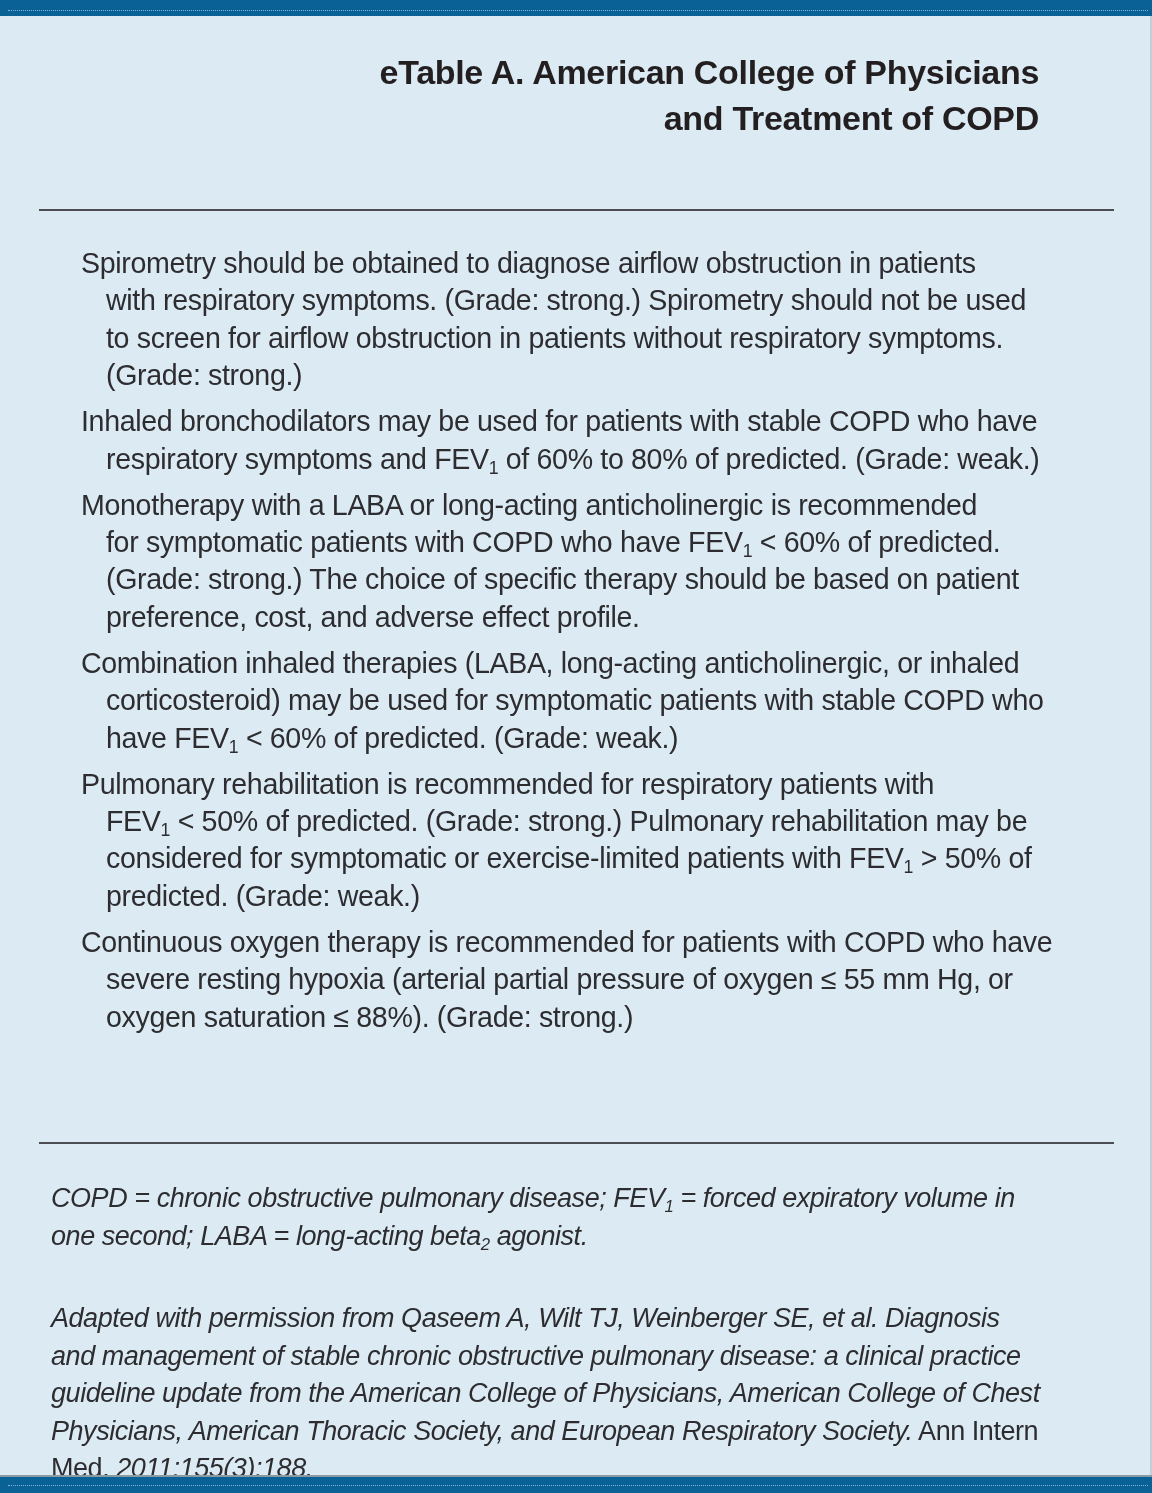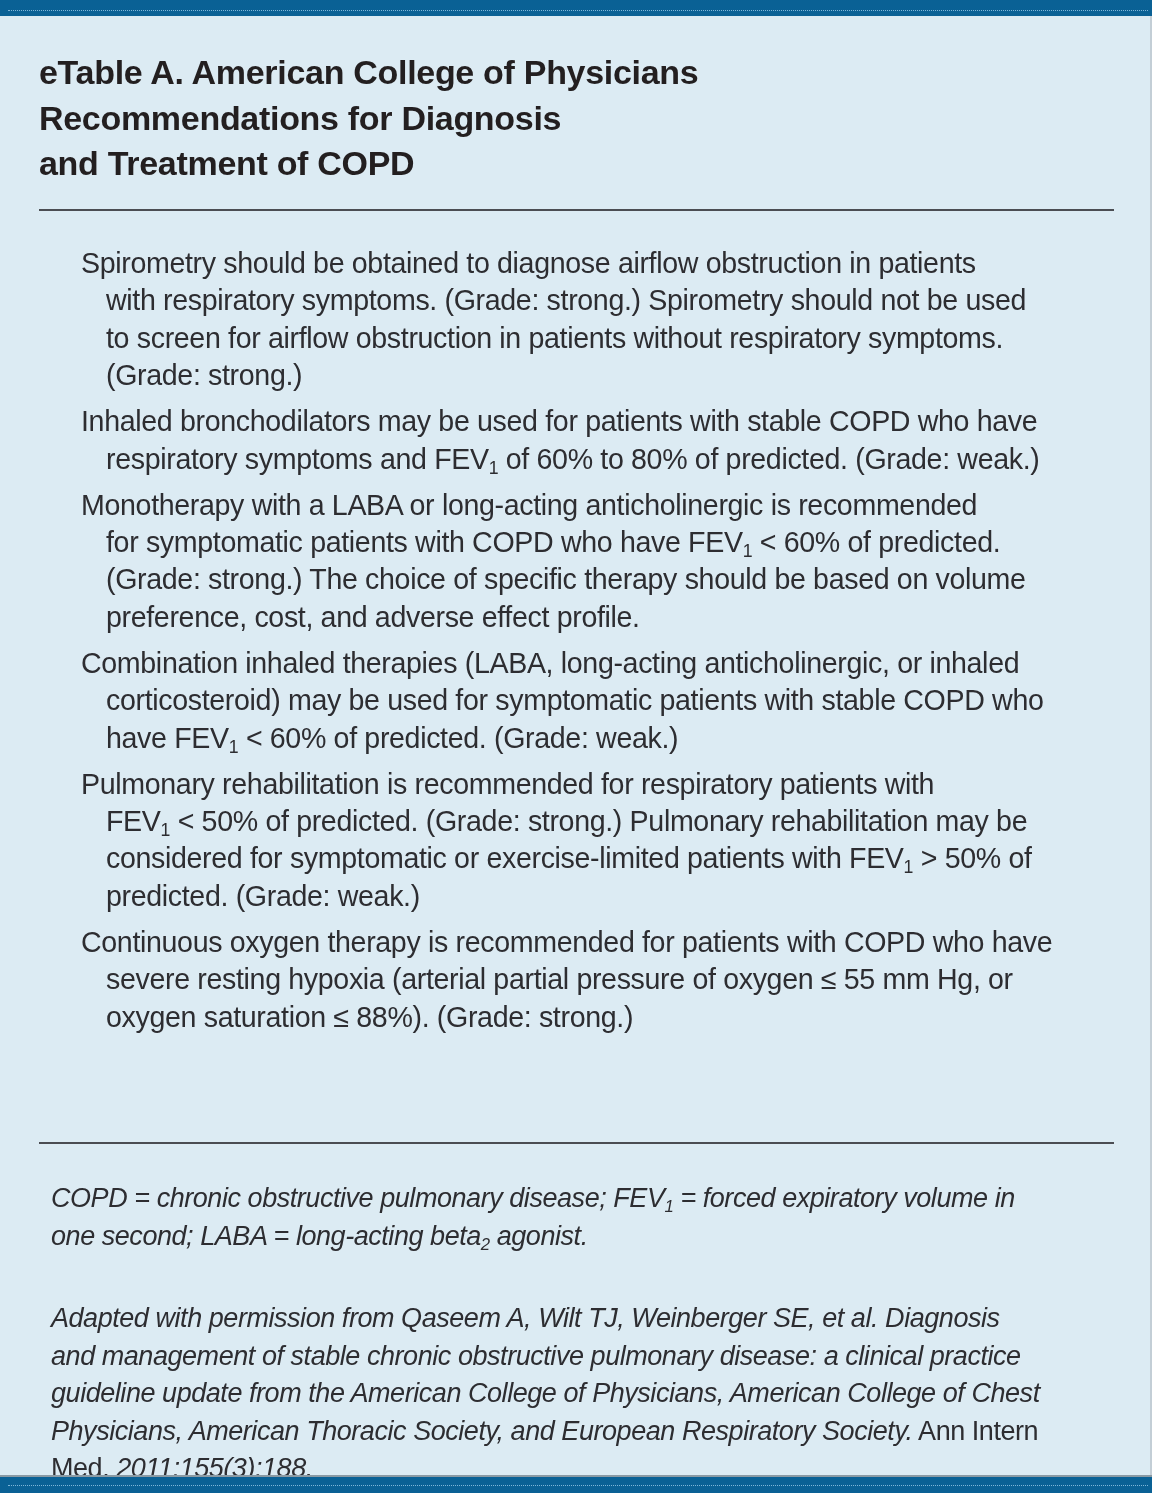--- a/index.html
+++ b/index.html
@@ -31,21 +31,21 @@
   .rightedge {
     position: absolute; right: 0; top: 16px; width: 2px; height: 1459px;
     background: #c3ced6;
   }
   .title {
     position: absolute; left: 39px; top: 50px; width: 1000px;
     margin: 0;
     font-size: 34px; font-weight: bold; line-height: 45.5px;
     color: #231f20; letter-spacing: -0.3px;
   }
-  .title span { display: block; white-space: nowrap; }
+  .title span { display: block; white-space: nowrap; text-align: right; }
   .rule {
     position: absolute; left: 39px; width: 1075px; height: 2px;
     background: #4b4d52;
   }
   .rule.r1 { top: 209px; }
   .rule.r2 { top: 1142px; }
   .recs {
     position: absolute; left: 39px; top: 245px; width: 1080px;
     margin: 0; padding: 0; list-style: none;
   }
@@ -71,41 +71,40 @@
 </head>
 <body>
 
 <div class="topbar">
   <div class="dots"></div>
 </div>
 <div class="rightedge"></div>
 
 <h1 class="title">
   <span>eTable A. American College of Physicians</span>
-  <span>Recommendations for Diagnosis</span>
   <span>and Treatment of COPD</span>
 </h1>
 
 <div class="rule r1"></div>
 
 <ul class="recs" id="recs">
     <li class="rec">
       <span class="ln">Spirometry should be obtained to diagnose airflow obstruction in patients</span>
       <span class="ln indent">with respiratory symptoms. (Grade: strong.) Spirometry should not be used</span>
       <span class="ln indent">to screen for airflow obstruction in patients without respiratory symptoms.</span>
       <span class="ln indent">(Grade: strong.)</span>
     </li>
     <li class="rec">
       <span class="ln">Inhaled bronchodilators may be used for patients with stable COPD who have</span>
       <span class="ln indent">respiratory symptoms and FEV<sub>1</sub> of 60% to 80% of predicted. (Grade: weak.)</span>
     </li>
     <li class="rec">
       <span class="ln">Monotherapy with a LABA or long-acting anticholinergic is recommended</span>
       <span class="ln indent">for symptomatic patients with COPD who have FEV<sub>1</sub> &lt; 60% of predicted.</span>
-      <span class="ln indent">(Grade: strong.) The choice of specific therapy should be based on volume</span>
+      <span class="ln indent">(Grade: strong.) The choice of specific therapy should be based on patient</span>
       <span class="ln indent">preference, cost, and adverse effect profile.</span>
     </li>
     <li class="rec">
       <span class="ln">Combination inhaled therapies (LABA, long-acting anticholinergic, or inhaled</span>
       <span class="ln indent">corticosteroid) may be used for symptomatic patients with stable COPD who</span>
       <span class="ln indent">have FEV<sub>1</sub> &lt; 60% of predicted. (Grade: weak.)</span>
     </li>
     <li class="rec">
       <span class="ln">Pulmonary rehabilitation is recommended for respiratory patients with</span>
       <span class="ln indent">FEV<sub>1</sub> &lt; 50% of predicted. (Grade: strong.) Pulmonary rehabilitation may be</span>

